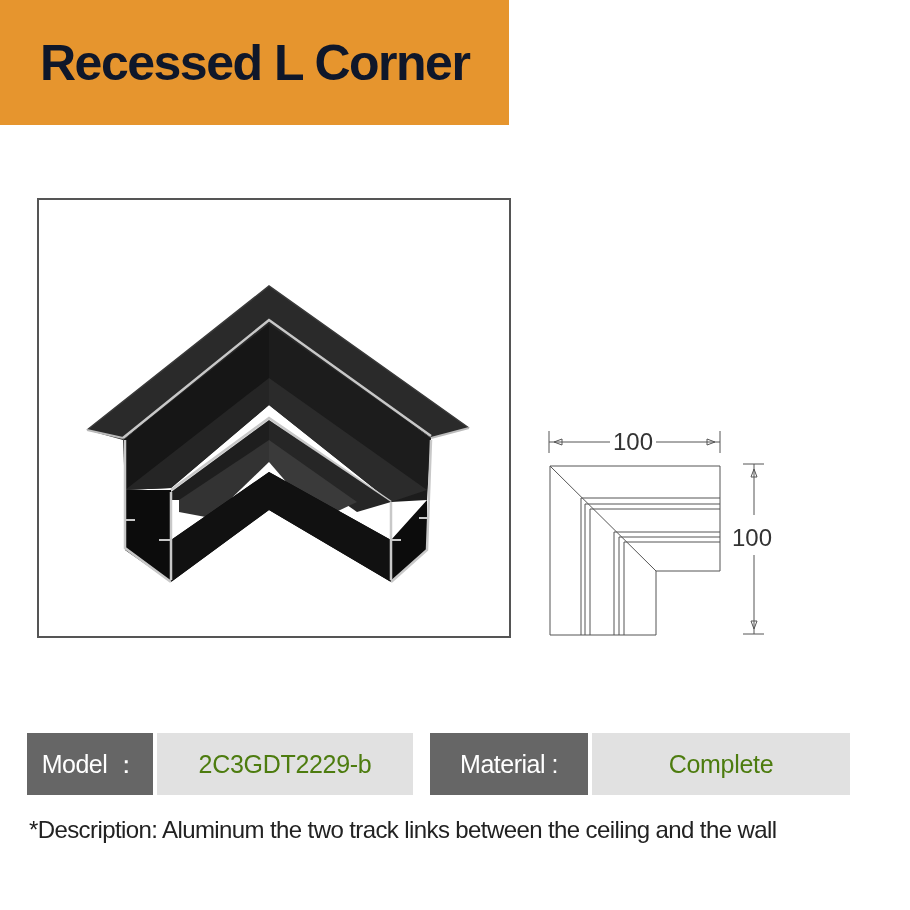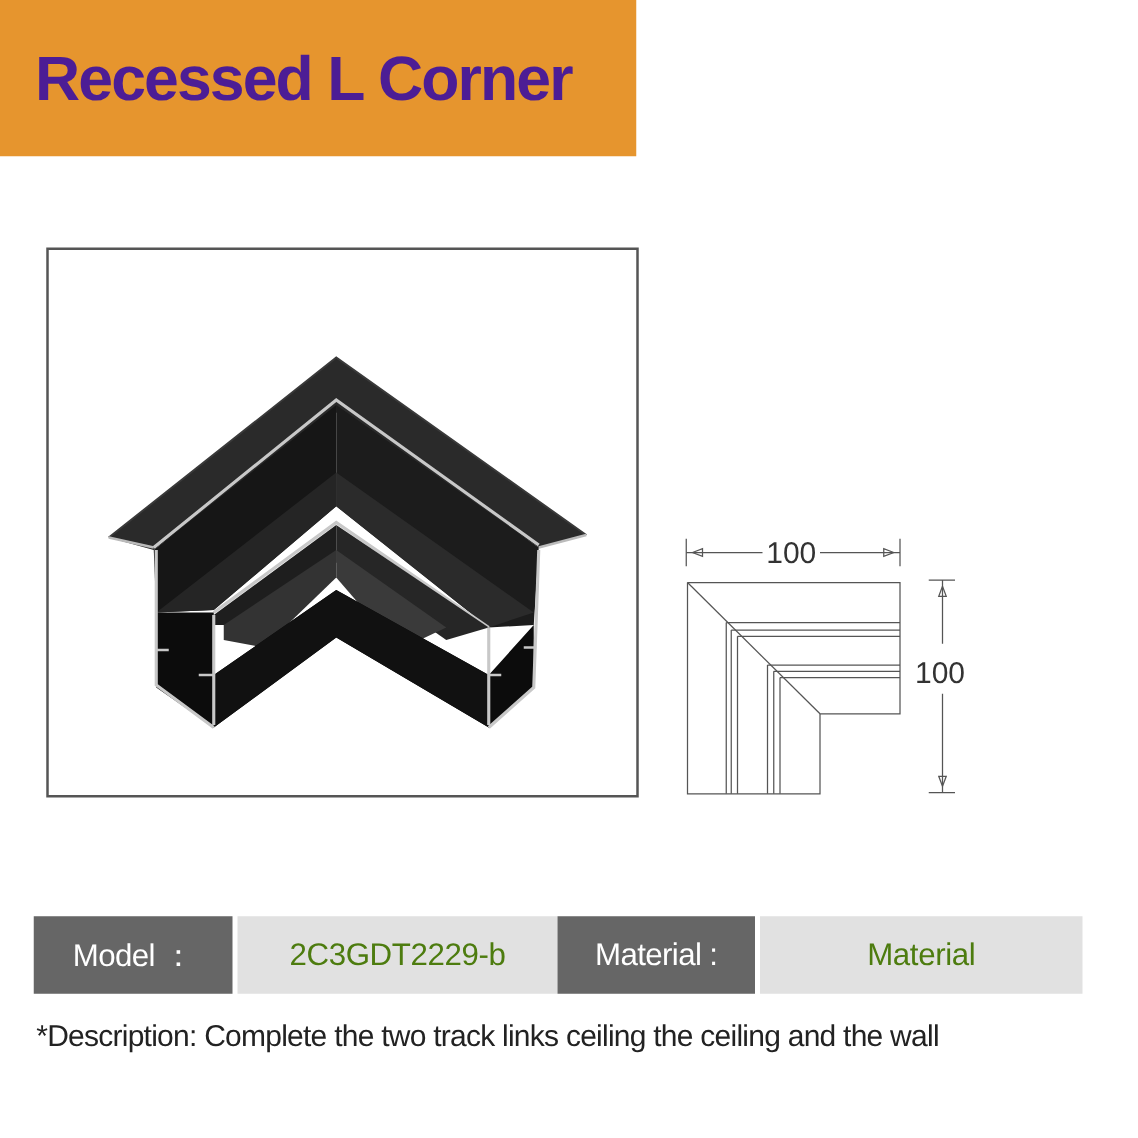--- a/index.html
+++ b/index.html
@@ -5,21 +5,21 @@
     html, body { margin: 0; padding: 0; }
     body {
       width: 910px; height: 910px; background: #ffffff; position: relative; overflow: hidden;
       font-family: "Liberation Sans", "DejaVu Sans", sans-serif;
     }
     .title-banner {
       position: absolute; left: 0; top: 0; width: 509px; height: 125px;
       background: #e6952e; display: flex; align-items: center;
     }
     .title-banner h1 {
-      margin: 0; padding-left: 28px; color: #4c1d95; font-size: 50px; font-weight: bold;
+      margin: 12px; padding-left: 28px; color: #0f172a; font-size: 50px; font-weight: bold;
       letter-spacing: -1.5px; line-height: 1;
     }
     .product-frame {
       position: absolute; left: 37px; top: 198px; width: 470px; height: 436px;
       border: 2.5px solid #555555; background: #ffffff;
     }
     .product-frame svg { position: absolute; left: 0; top: 0; }
     .drawing { position: absolute; left: 538px; top: 425px; width: 250px; height: 220px; }
     .spec-row {
       position: absolute; top: 733px; left: 27px; height: 62px; display: flex;
@@ -114,19 +114,19 @@
       <polyline points="76,107 76,210"></polyline>
       <polyline points="81,112 81,210"></polyline>
       <polyline points="86,117 86,210"></polyline>
     </g>
     <text x="95" y="25" font-size="24" fill="#333" text-anchor="middle" font-family="Liberation Sans, sans-serif">100</text>
     <text x="214" y="121" font-size="24" fill="#333" text-anchor="middle" font-family="Liberation Sans, sans-serif">100</text>
   </svg>
 </div>
 
 <div class="spec-row">
-  <div class="spec-label" style="width:159px;">Model&nbsp;：</div>
+  <div class="spec-label" style="width:126px;">Model&nbsp;：</div>
   <div class="spec-value" style="width:256px;margin-left:4px;">2C3GDT2229-b</div>
-  <div class="spec-label" style="width:158px;margin-left:0;">Material&nbsp;:</div>
-  <div class="spec-value" style="width:258px;margin-left:4px;">Material</div>
+  <div class="spec-label" style="width:158px;margin-left:17px;">Material&nbsp;:</div>
+  <div class="spec-value" style="width:258px;margin-left:4px;">Complete</div>
 </div>
 
-<div class="description">*Description: Complete the two track links ceiling the ceiling and the wall</div>
+<div class="description">*Description: Aluminum the two track links between the ceiling and the wall</div>
 
 </body></html>

